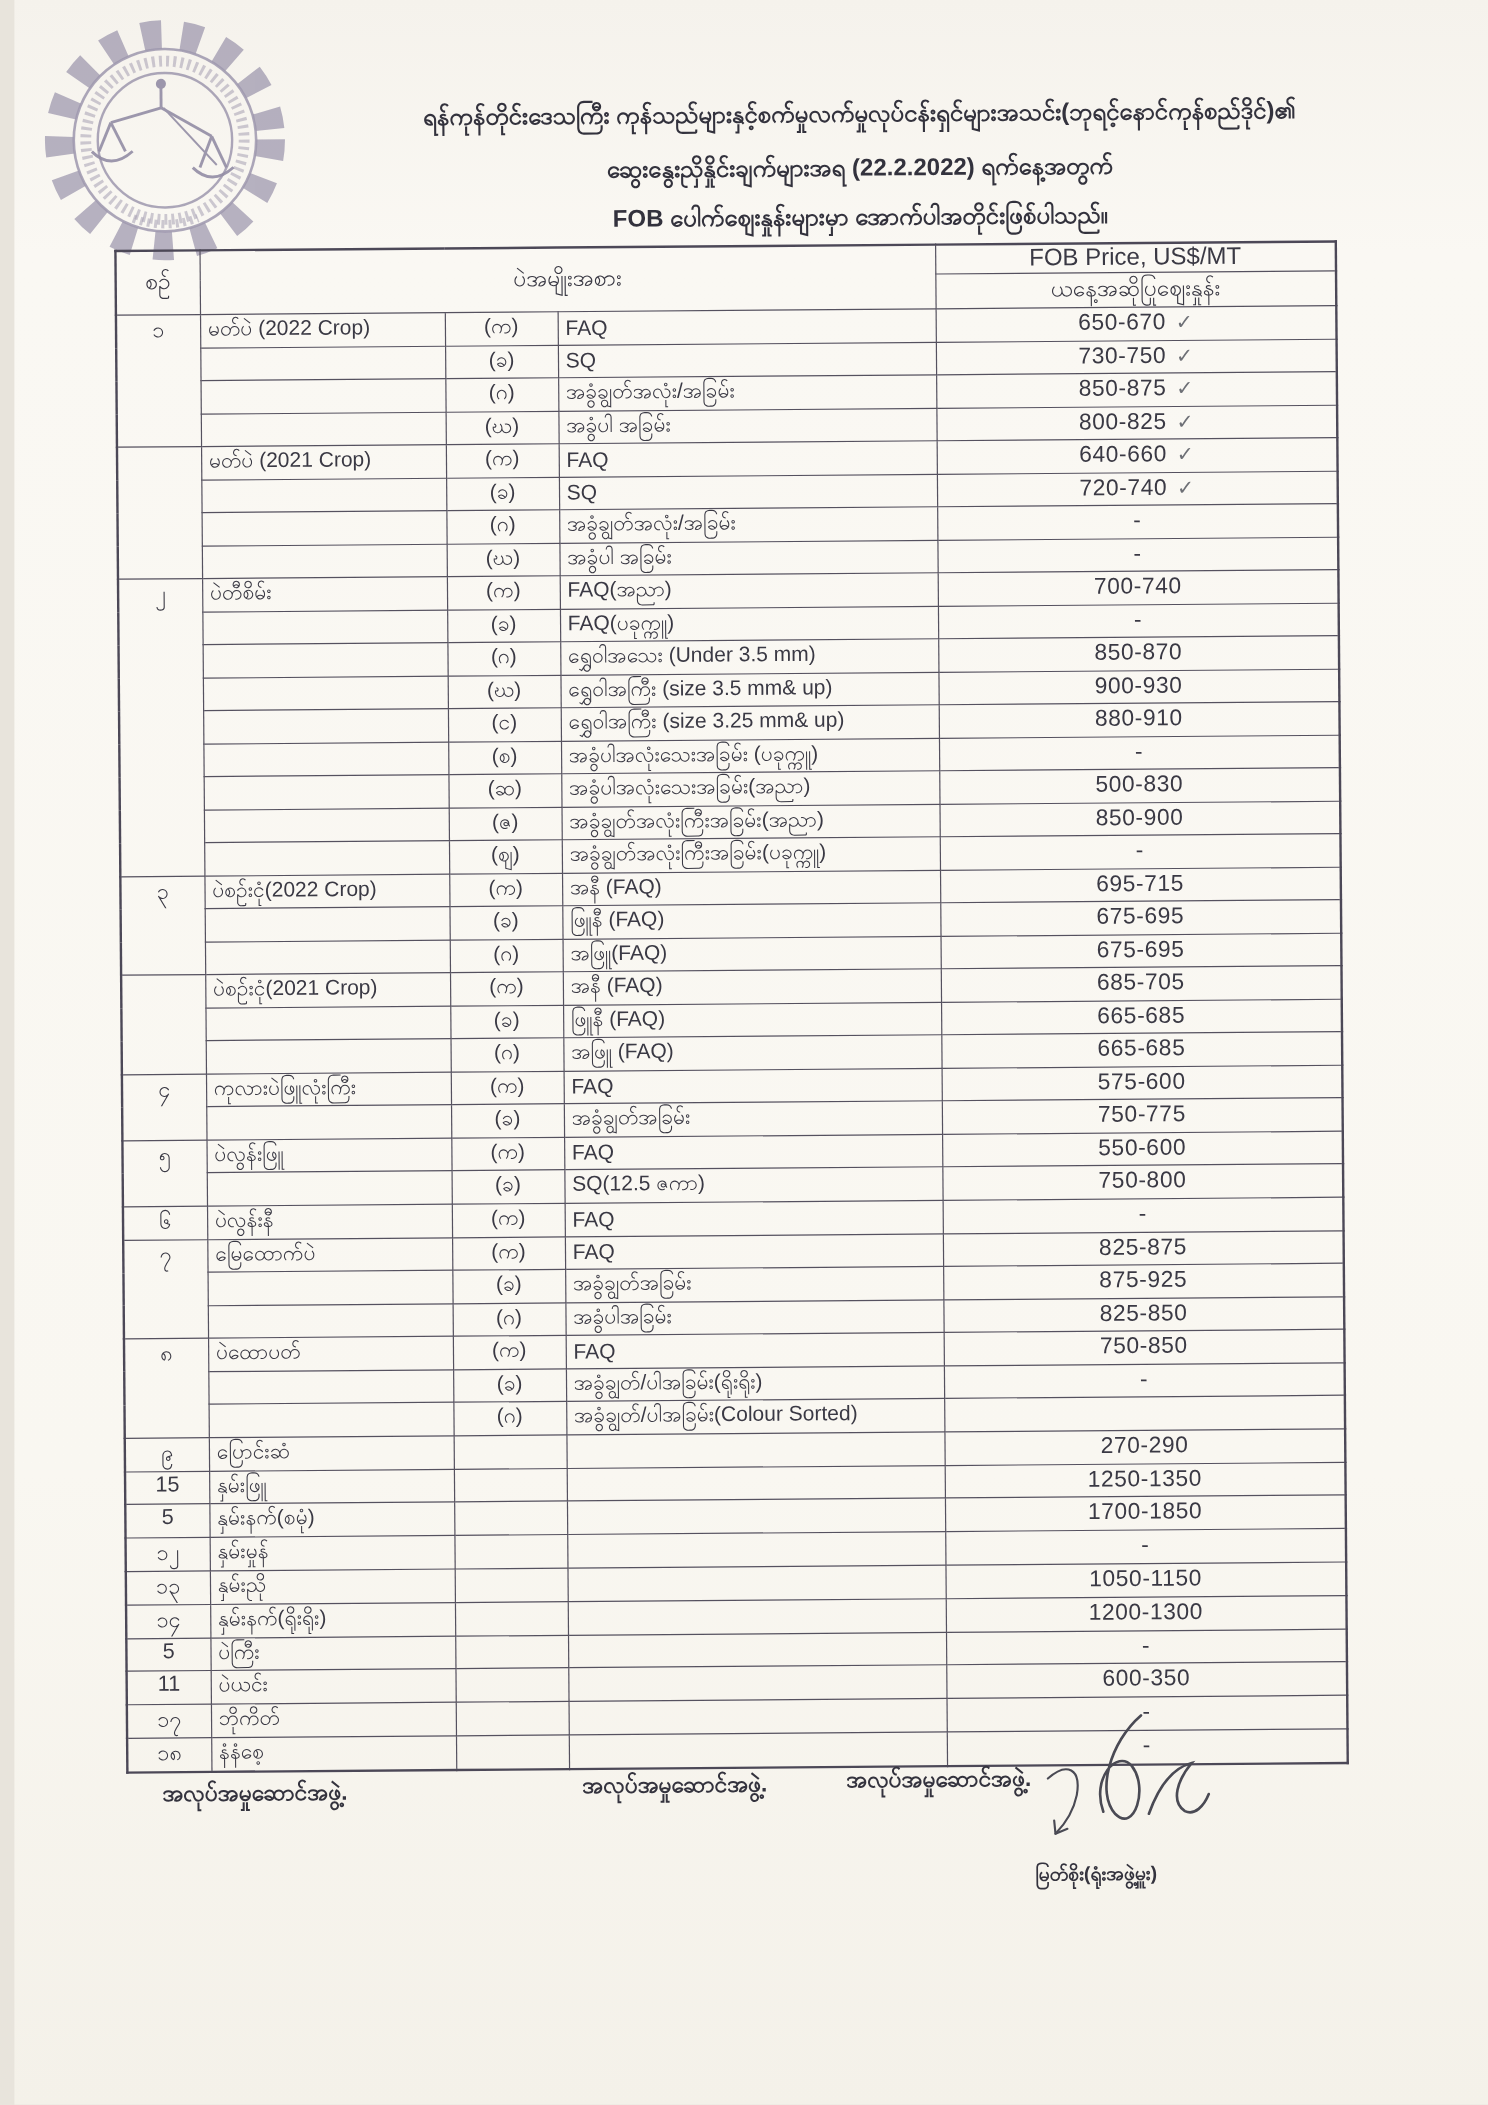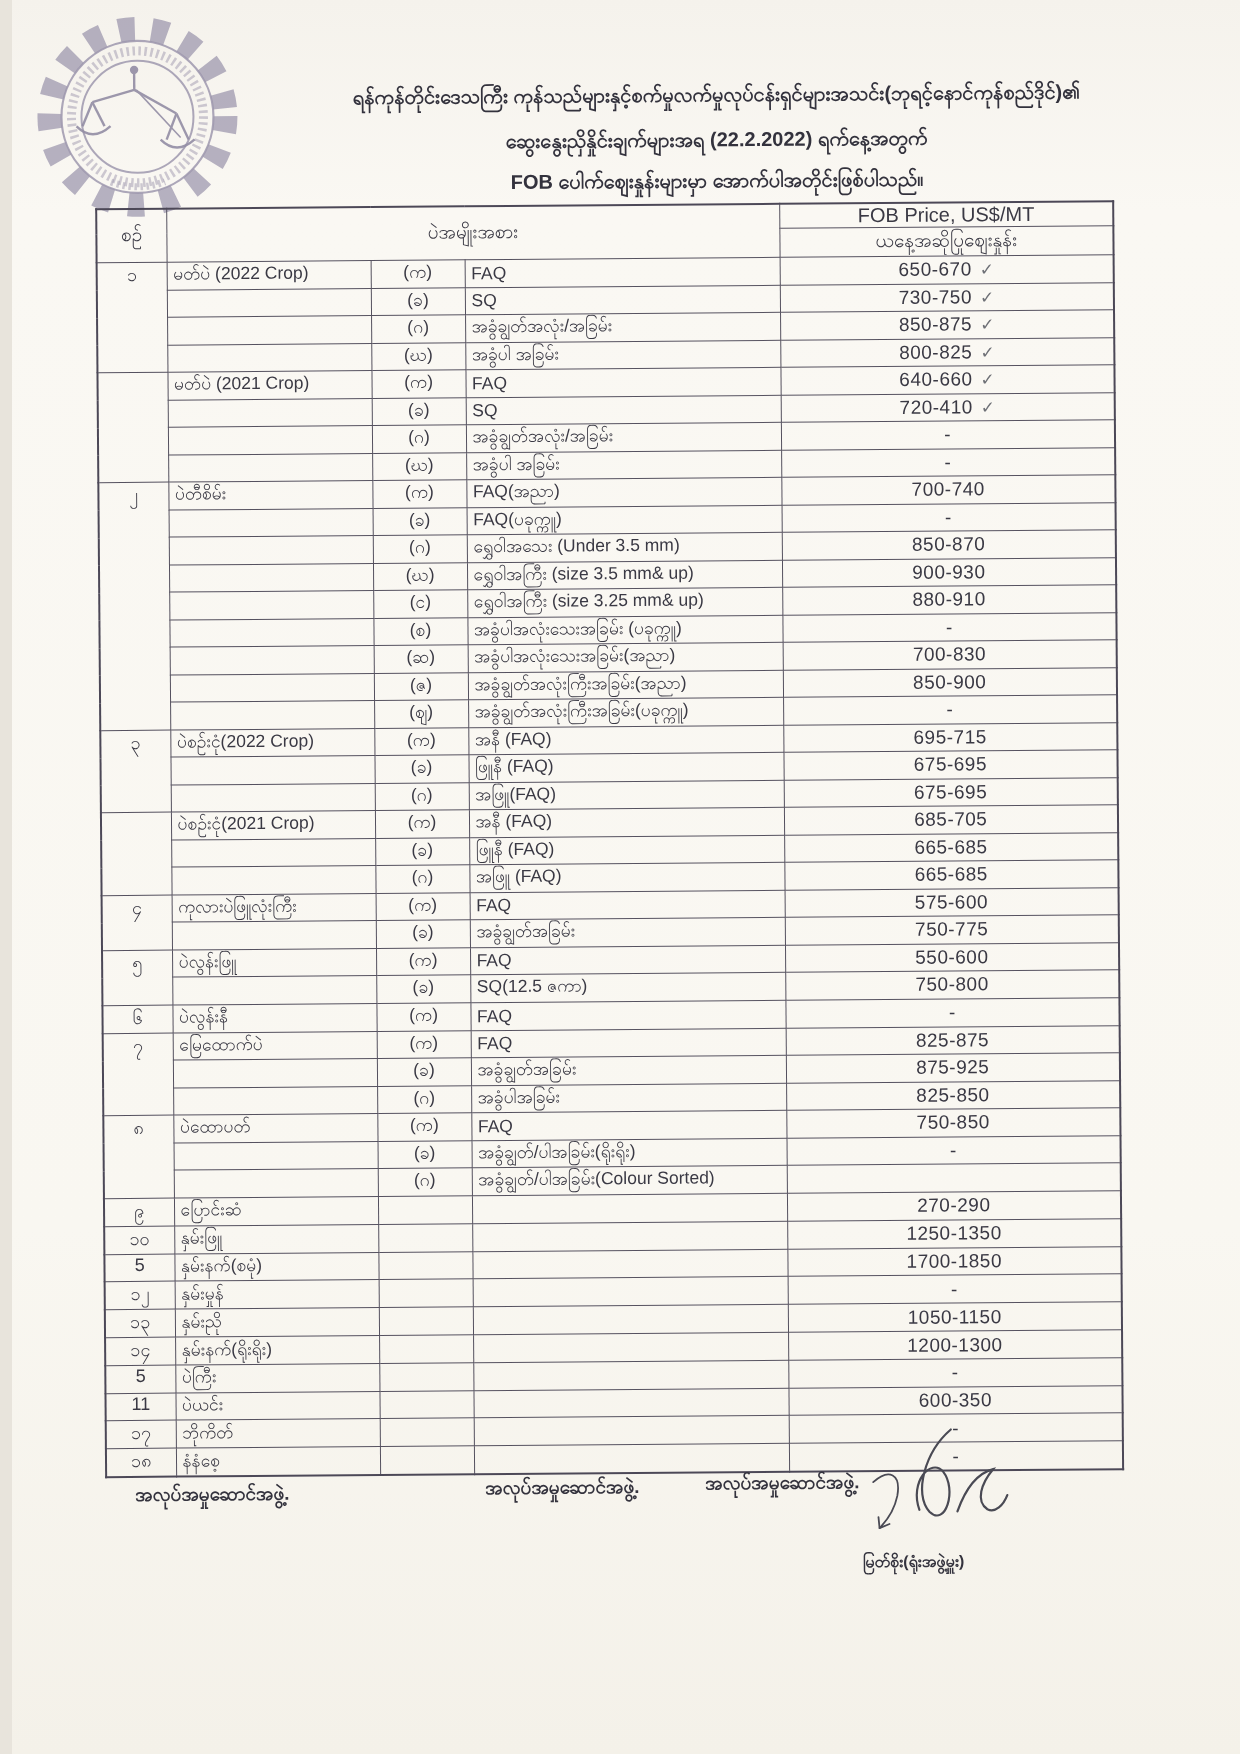--- a/index.html
+++ b/index.html
@@ -136,21 +136,21 @@
             <td class="c-no" rowspan="4"></td>
             <td class="c-name">မတ်ပဲ (2021 Crop)</td>
             <td class="c-letter">(က)</td>
             <td class="c-spec">FAQ</td>
             <td class="c-price"><span>640-660</span><span class="chk">✓</span></td>
           </tr>
           <tr>
             <td class="c-name"></td>
             <td class="c-letter">(ခ)</td>
             <td class="c-spec">SQ</td>
-            <td class="c-price"><span>720-410</span><span class="chk">✓</span></td>
+            <td class="c-price"><span>720-740</span><span class="chk">✓</span></td>
           </tr>
           <tr>
             <td class="c-name"></td>
             <td class="c-letter">(ဂ)</td>
             <td class="c-spec">အခွံချွတ်အလုံး/အခြမ်း</td>
             <td class="c-price"><span>-</span></td>
           </tr>
           <tr>
             <td class="c-name"></td>
             <td class="c-letter">(ဃ)</td>
@@ -191,21 +191,21 @@
           <tr>
             <td class="c-name"></td>
             <td class="c-letter">(စ)</td>
             <td class="c-spec">အခွံပါအလုံးသေးအခြမ်း (ပခုက္ကူ)</td>
             <td class="c-price"><span>-</span></td>
           </tr>
           <tr>
             <td class="c-name"></td>
             <td class="c-letter">(ဆ)</td>
             <td class="c-spec">အခွံပါအလုံးသေးအခြမ်း(အညာ)</td>
-            <td class="c-price"><span>700-830</span></td>
+            <td class="c-price"><span>500-830</span></td>
           </tr>
           <tr>
             <td class="c-name"></td>
             <td class="c-letter">(ဇ)</td>
             <td class="c-spec">အခွံချွတ်အလုံးကြီးအခြမ်း(အညာ)</td>
             <td class="c-price"><span>850-900</span></td>
           </tr>
           <tr>
             <td class="c-name"></td>
             <td class="c-letter">(ဈ)</td>
@@ -322,21 +322,21 @@
             <td class="c-price"><span></span></td>
           </tr>
           <tr>
             <td class="c-no" rowspan="1">၉</td>
             <td class="c-name">ပြောင်းဆံ</td>
             <td class="c-letter"></td>
             <td class="c-spec"></td>
             <td class="c-price"><span>270-290</span></td>
           </tr>
           <tr>
-            <td class="c-no" rowspan="1">၁၀</td>
+            <td class="c-no" rowspan="1">15</td>
             <td class="c-name">နှမ်းဖြူ</td>
             <td class="c-letter"></td>
             <td class="c-spec"></td>
             <td class="c-price"><span>1250-1350</span></td>
           </tr>
           <tr>
             <td class="c-no" rowspan="1">5</td>
             <td class="c-name">နှမ်းနက်(စမုံ)</td>
             <td class="c-letter"></td>
             <td class="c-spec"></td>

